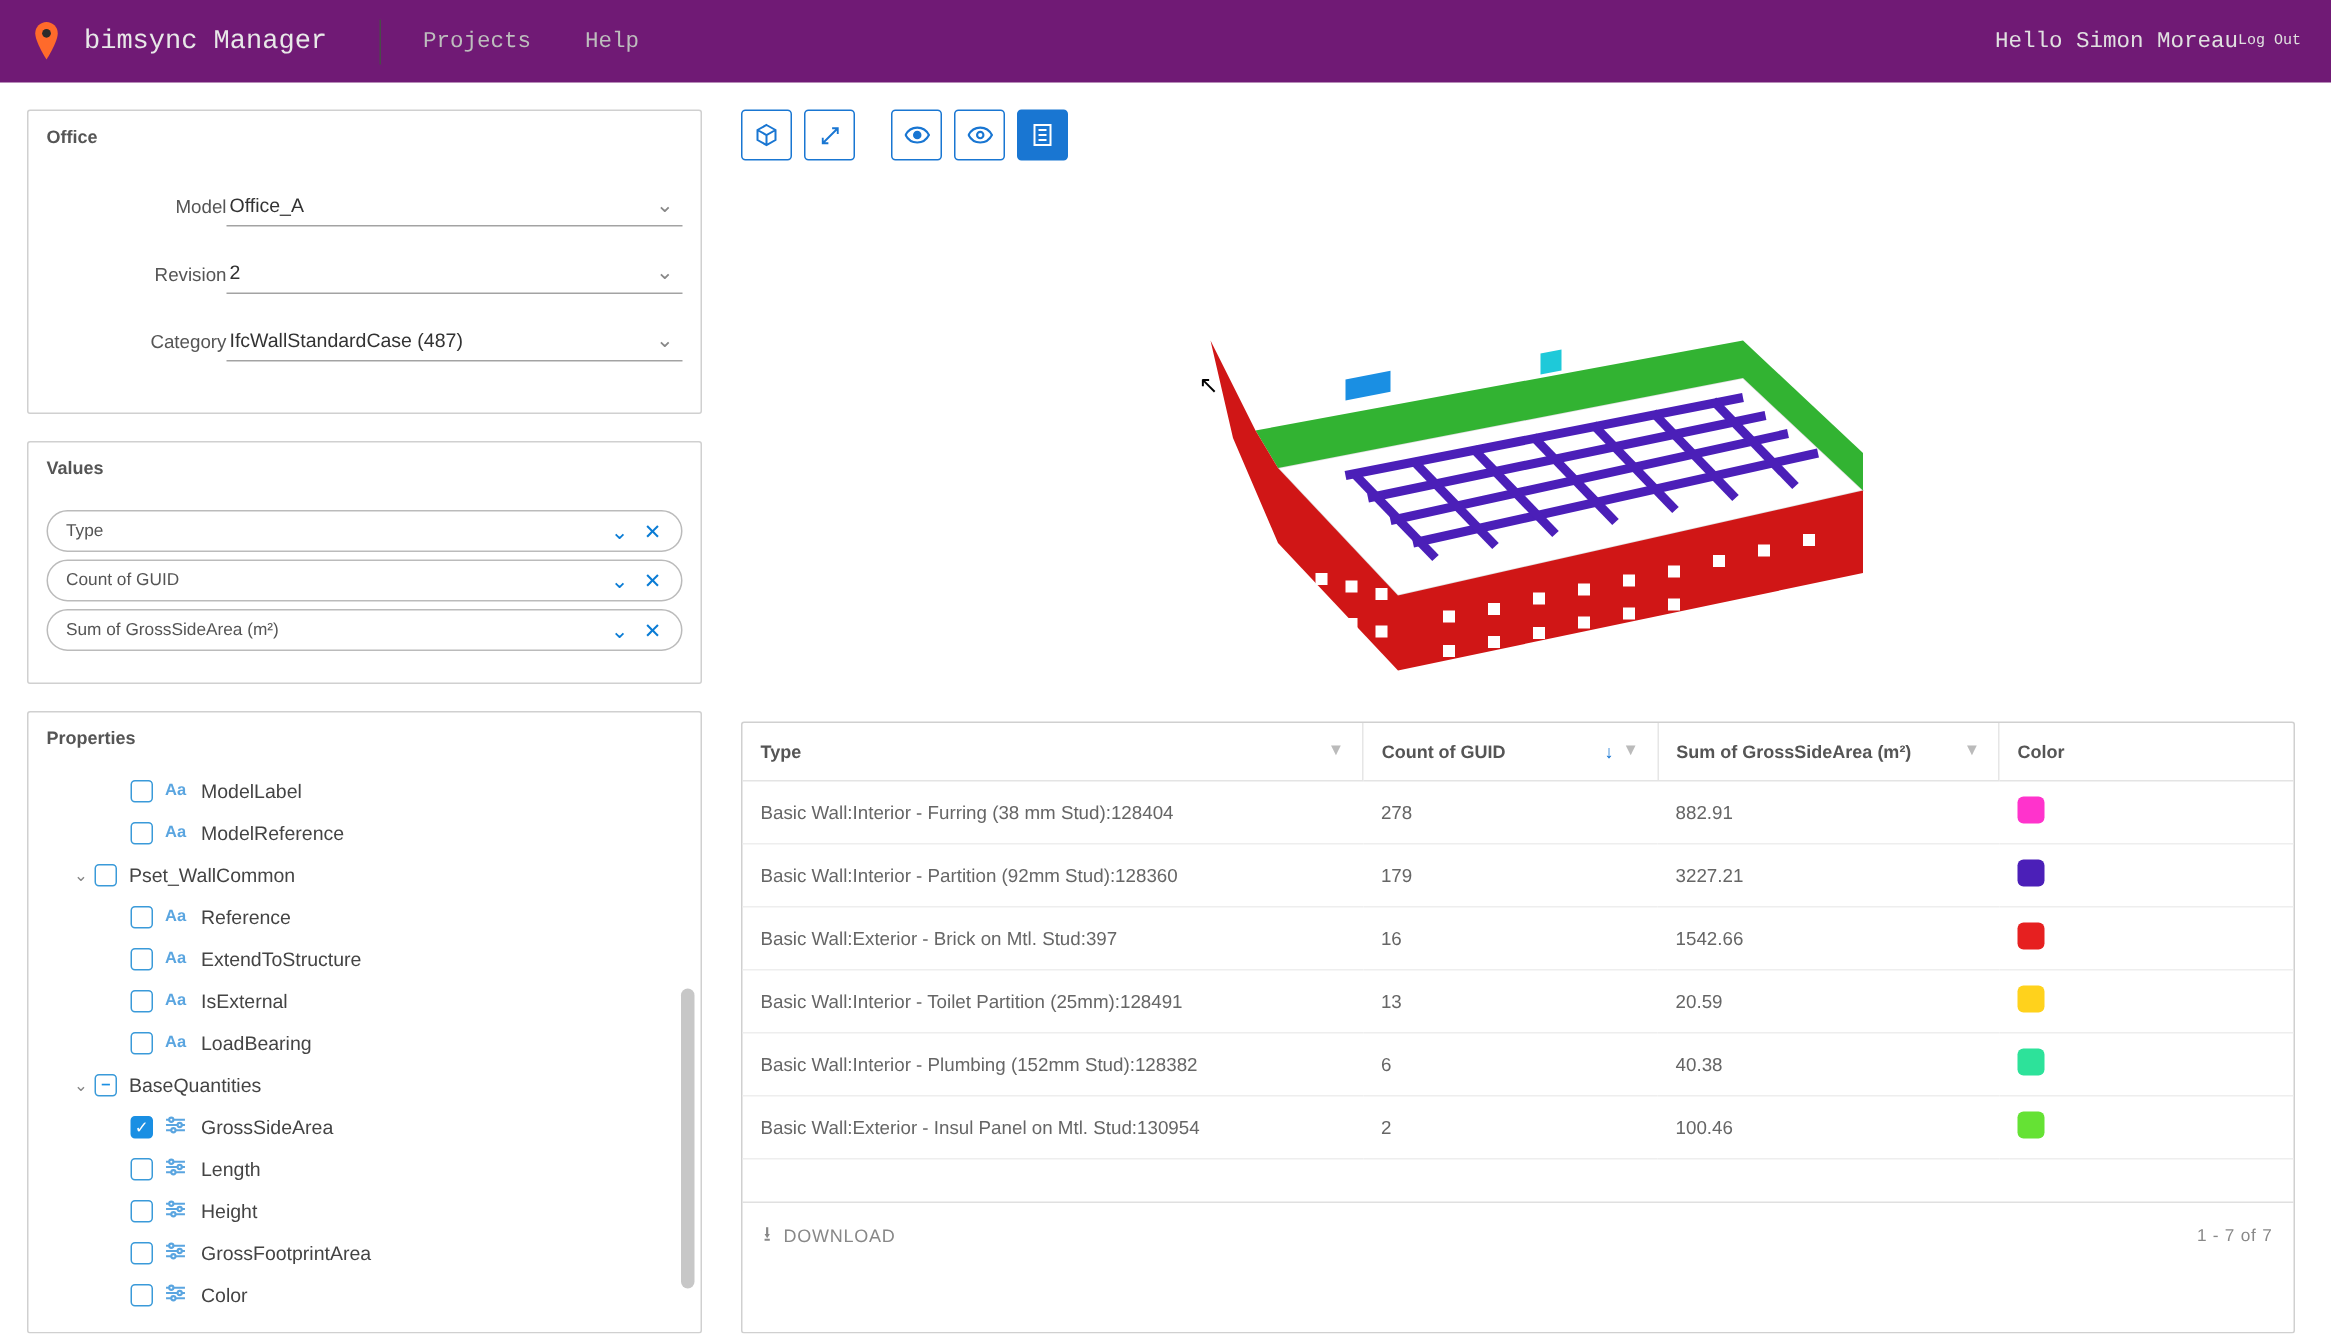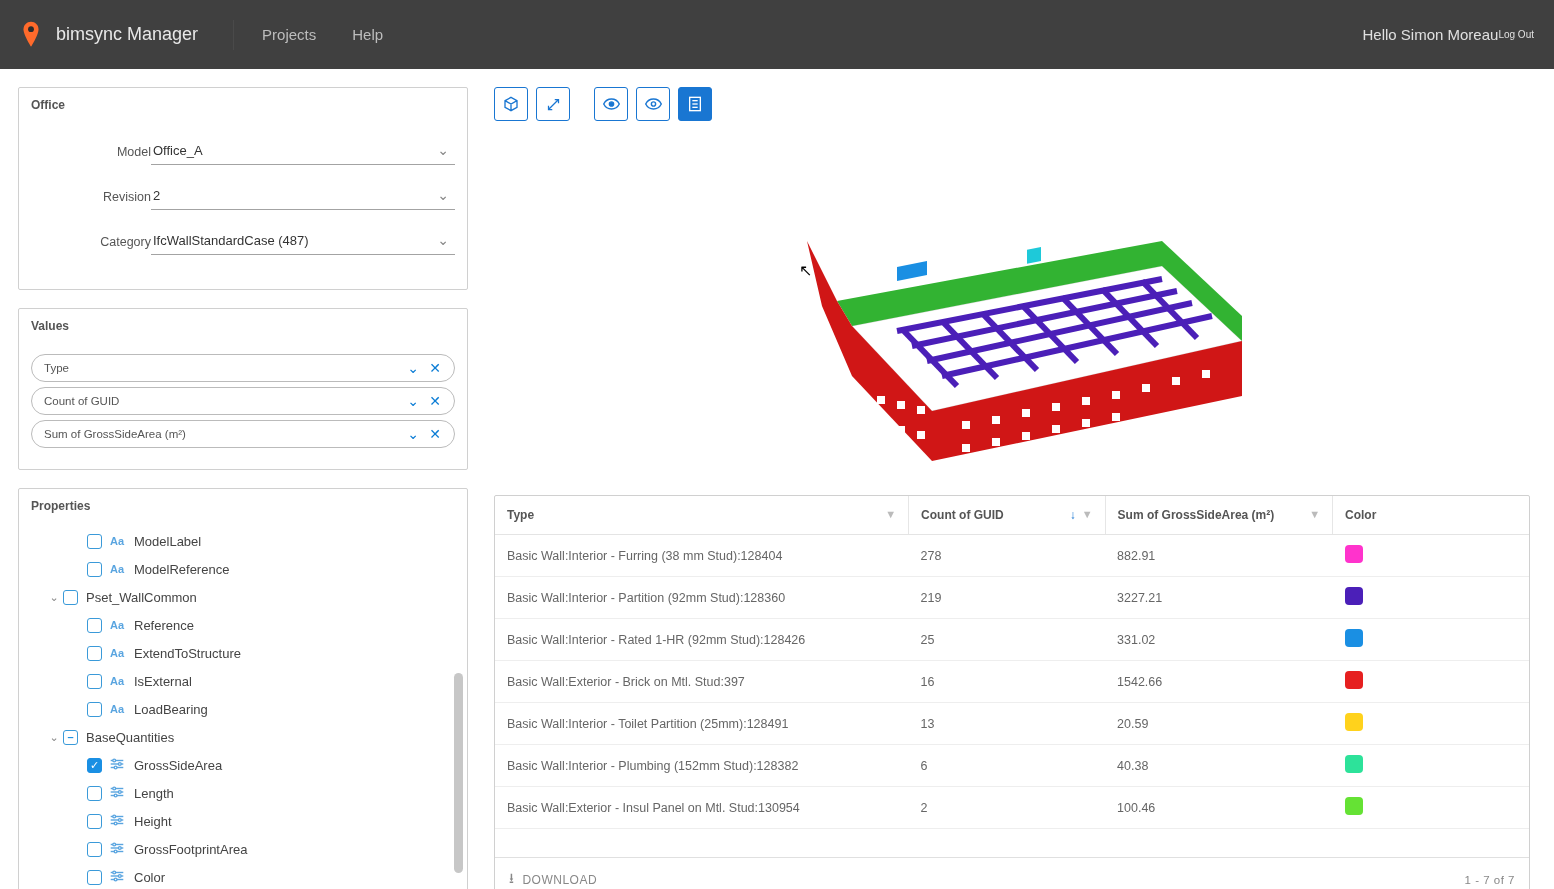--- a/index.html
+++ b/index.html
@@ -1,19 +1,19 @@
 <!DOCTYPE html>
 <html><head>
 <meta charset="utf-8">
 <style>
   * { box-sizing: border-box; margin: 0; padding: 0; }
   body { font-family: -apple-system, BlinkMacSystemFont, "Segoe UI", Arial, sans-serif; font-size: 13px; color: #333; background: #fff; width: 1554px; height: 889px; overflow: hidden; }
 
   
-  .topbar { height: 69px; background: #404040; color: #ccc; display: flex; align-items: center; padding: 0 20px; }
+  .topbar { height: 55px; background: #701a75; color: #ccc; display: flex; align-items: center; padding: 0 20px; font-family: Liberation Mono, monospace; }
   .logo { width: 22px; height: 30px; margin-right: 14px; display:flex; align-items:center; justify-content:center; }
   .brand { font-size: 18px; color: #e8e8e8; font-weight: 500; margin-right: 25px; }
   .vdiv { width:1px; height:30px; background:#4a4a4a; margin:0 10px; }
   .nav-link { color: #bdbdbd; font-size: 15px; margin: 0 18px; cursor: pointer; }
   .spacer { flex: 1; }
   .user-greet { color: #e0e0e0; font-size: 15px; }
   .logout { color: #e0e0e0; font-size: 10px; cursor: pointer; }
 
   .layout { display: flex; height: calc(100% - 55px); }
   .left { width: 480px; padding: 18px 12px 0 18px; display:flex; flex-direction:column; gap:18px; }
@@ -345,29 +345,23 @@
         </thead>
         <tbody id="table-body">
             <tr>
               <td>Basic Wall:Interior - Furring (38 mm Stud):128404</td>
     <td>278</td>
     <td>882.91</td>
     <td><span class="swatch" style="background:#ff33cc"></span></td>
             </tr>
             <tr>
               <td>Basic Wall:Interior - Partition (92mm Stud):128360</td>
-    <td>219</td>
+    <td>179</td>
     <td>3227.21</td>
     <td><span class="swatch" style="background:#4b1fb8"></span></td>
-            </tr>
-            <tr>
-              <td>Basic Wall:Interior - Rated 1-HR (92mm Stud):128426</td>
-    <td>25</td>
-    <td>331.02</td>
-    <td><span class="swatch" style="background:#1a8fe3"></span></td>
             </tr>
             <tr>
               <td>Basic Wall:Exterior - Brick on Mtl. Stud:397</td>
     <td>16</td>
     <td>1542.66</td>
     <td><span class="swatch" style="background:#e62020"></span></td>
             </tr>
             <tr>
               <td>Basic Wall:Interior - Toilet Partition (25mm):128491</td>
     <td>13</td>

